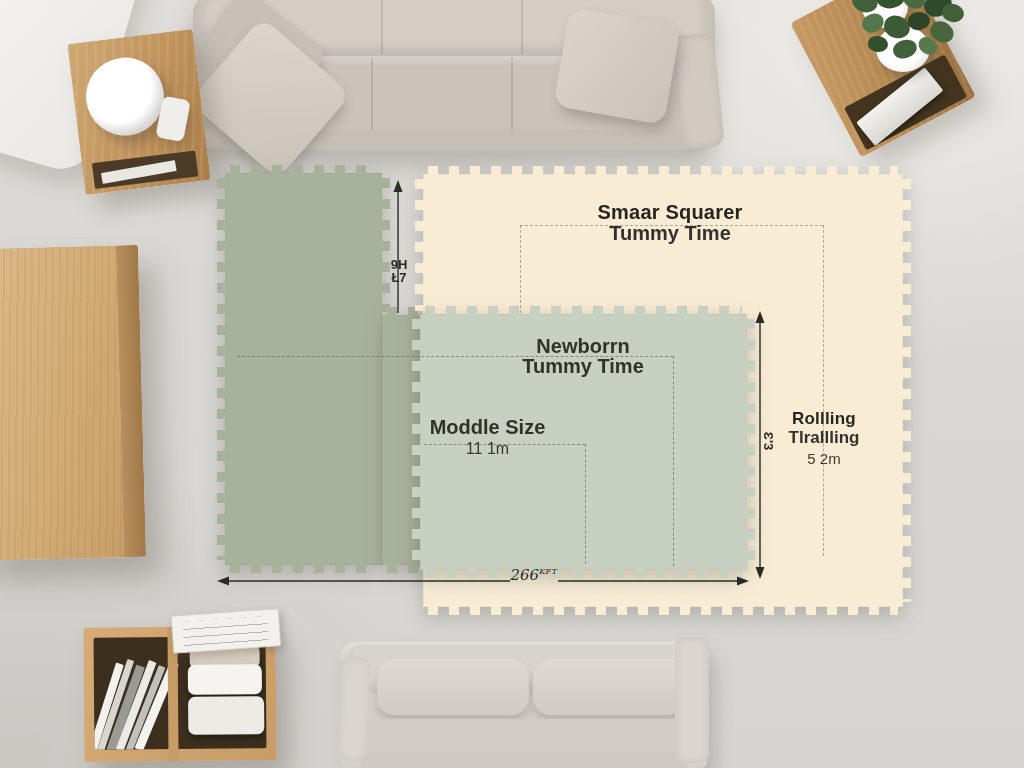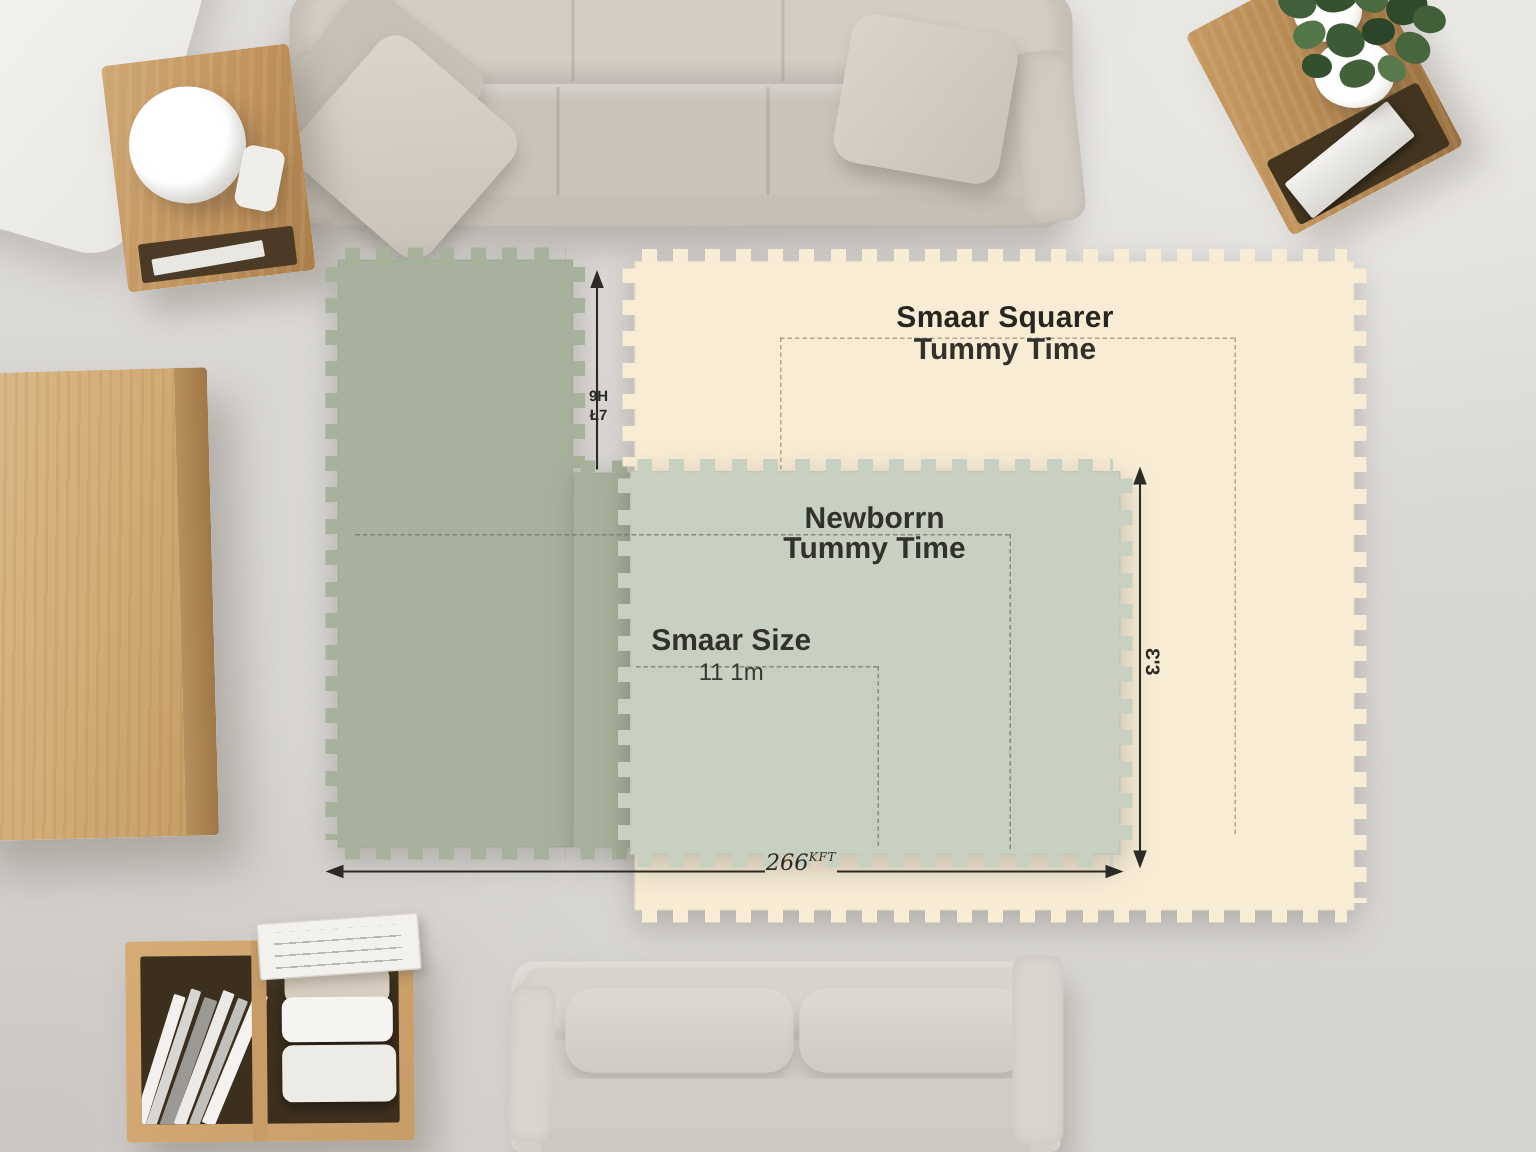--- a/index.html
+++ b/index.html
@@ -114,21 +114,21 @@
 
   
   .arrows{position:absolute;left:0;top:0;z-index:20;pointer-events:none;}
   .lbl{position:absolute;z-index:25;text-align:center;color:#26251f;}
   .l1{font-weight:700;font-size:20px;line-height:21px;letter-spacing:.2px;}
   .l2{font-weight:700;font-size:20px;line-height:20px;color:#32312b;}
   .l3{font-weight:400;font-size:16px;line-height:19px;color:#3a3932;margin-top:2px;}
   .lbl-small .l1,.lbl-small .l2{font-size:17px;line-height:19px;}
   .lbl-small .l3{font-size:15px;}
   .dim{position:absolute;z-index:25;color:#2b2a26;}
-  .dim-left{left:384px;top:258px;width:30px;text-align:center;font-size:10px;font-weight:700;line-height:13px;}
+  .dim-left{left:384px;top:258px;width:30px;text-align:center;font-size:13px;font-weight:700;line-height:13px;}
   .dim-right{left:742px;top:426px;width:38px;height:30px;text-align:center;
     font-size:13px;font-weight:700;transform:rotate(90deg);}
   .dim-bottom{left:503px;top:566px;width:62px;text-align:center;
     font-family:"DejaVu Serif",serif;font-style:italic;font-size:15px;}
   .dim-bottom sup{font-size:8px;letter-spacing:.5px;}
 </style>
 </head>
 <body>
 
 <div class="scene">
@@ -264,22 +264,27 @@
 
   <div class="lbl" style="left:545px;top:202px;width:250px;">
     <div class="l1">Smaar Squarer</div>
     <div class="l2">Tummy Time</div>
   </div>
   <div class="lbl" style="left:468px;top:336px;width:230px;">
     <div class="l2">Newborrn</div>
     <div class="l2">Tummy Time</div>
   </div>
   <div class="lbl" style="left:405px;top:417px;width:165px;">
-    <div class="l2">Smaar Size</div>
+    <div class="l2">Moddle Size</div>
     <div class="l3">11 1m</div>
+  </div>
+  <div class="lbl lbl-small" style="left:778px;top:409px;width:92px;">
+    <div class="l1">Rollling</div>
+    <div class="l2">Tlrallling</div>
+    <div class="l3">5 2m</div>
   </div>
 
   <div class="dim dim-left">
     <div>9H</div>
     <div>Ł7</div>
   </div>
   <div class="dim dim-right">
     <span>Ɛ'3</span>
   </div>
   <div class="dim dim-bottom">

